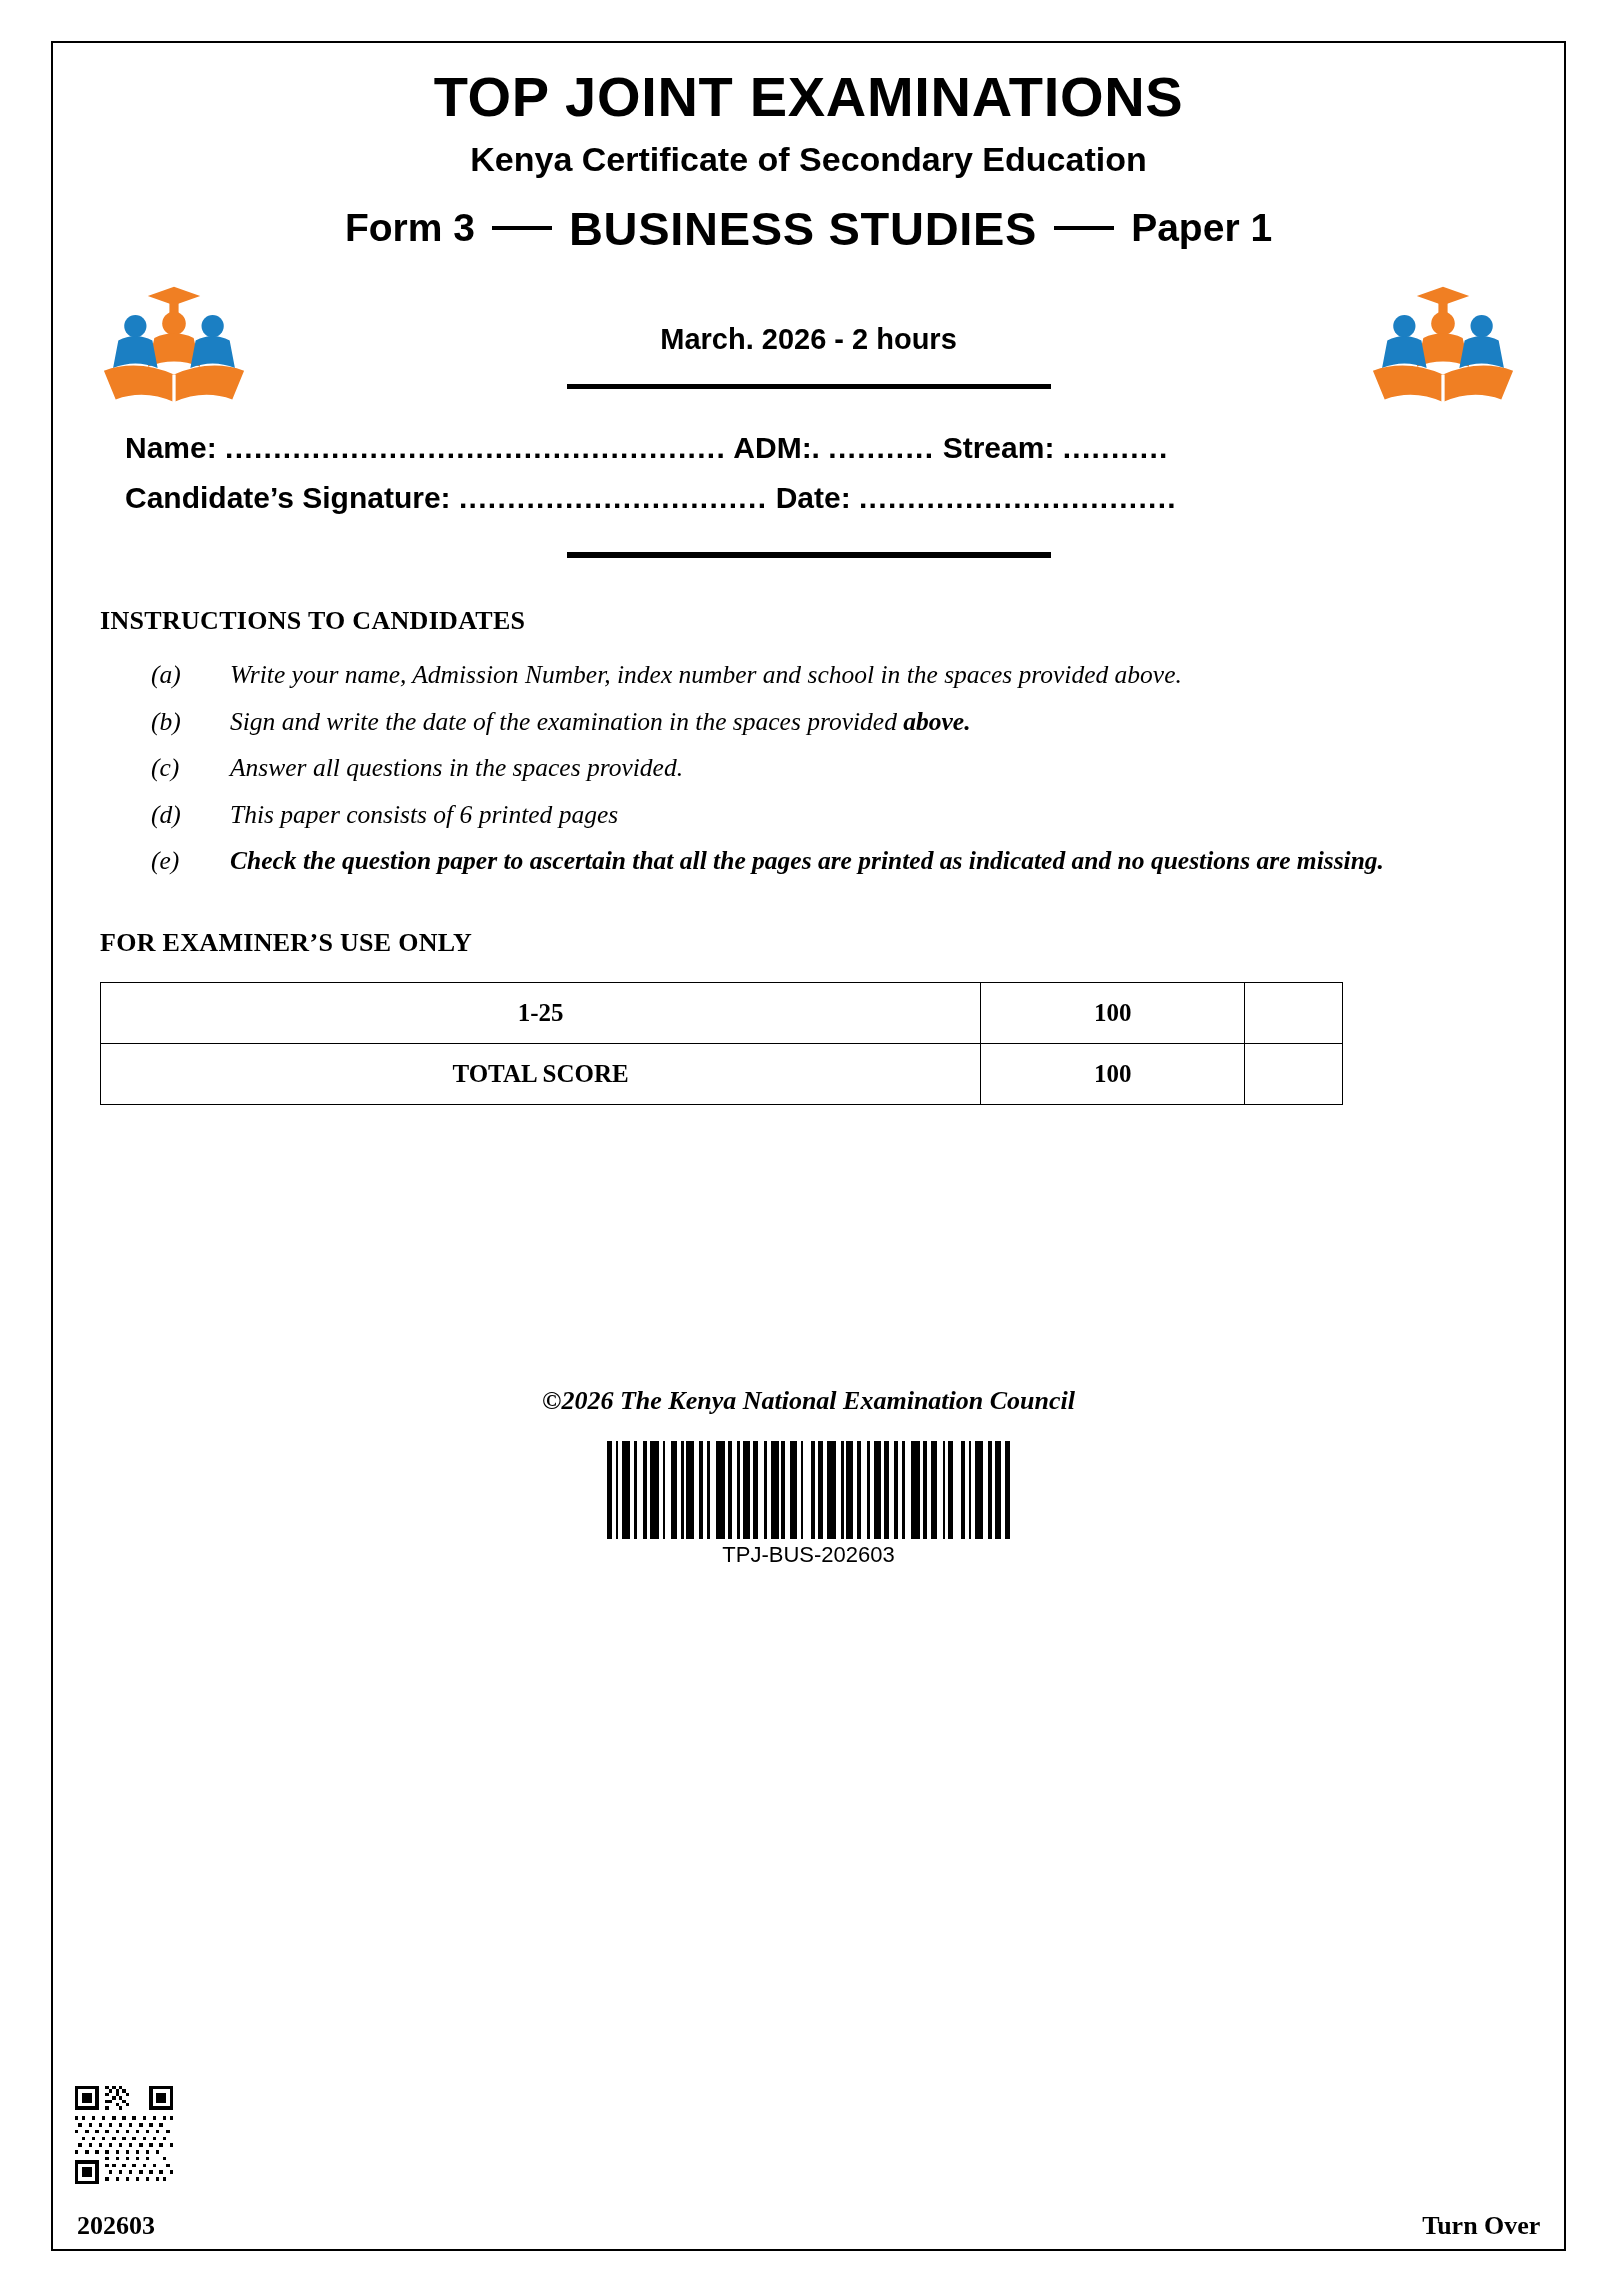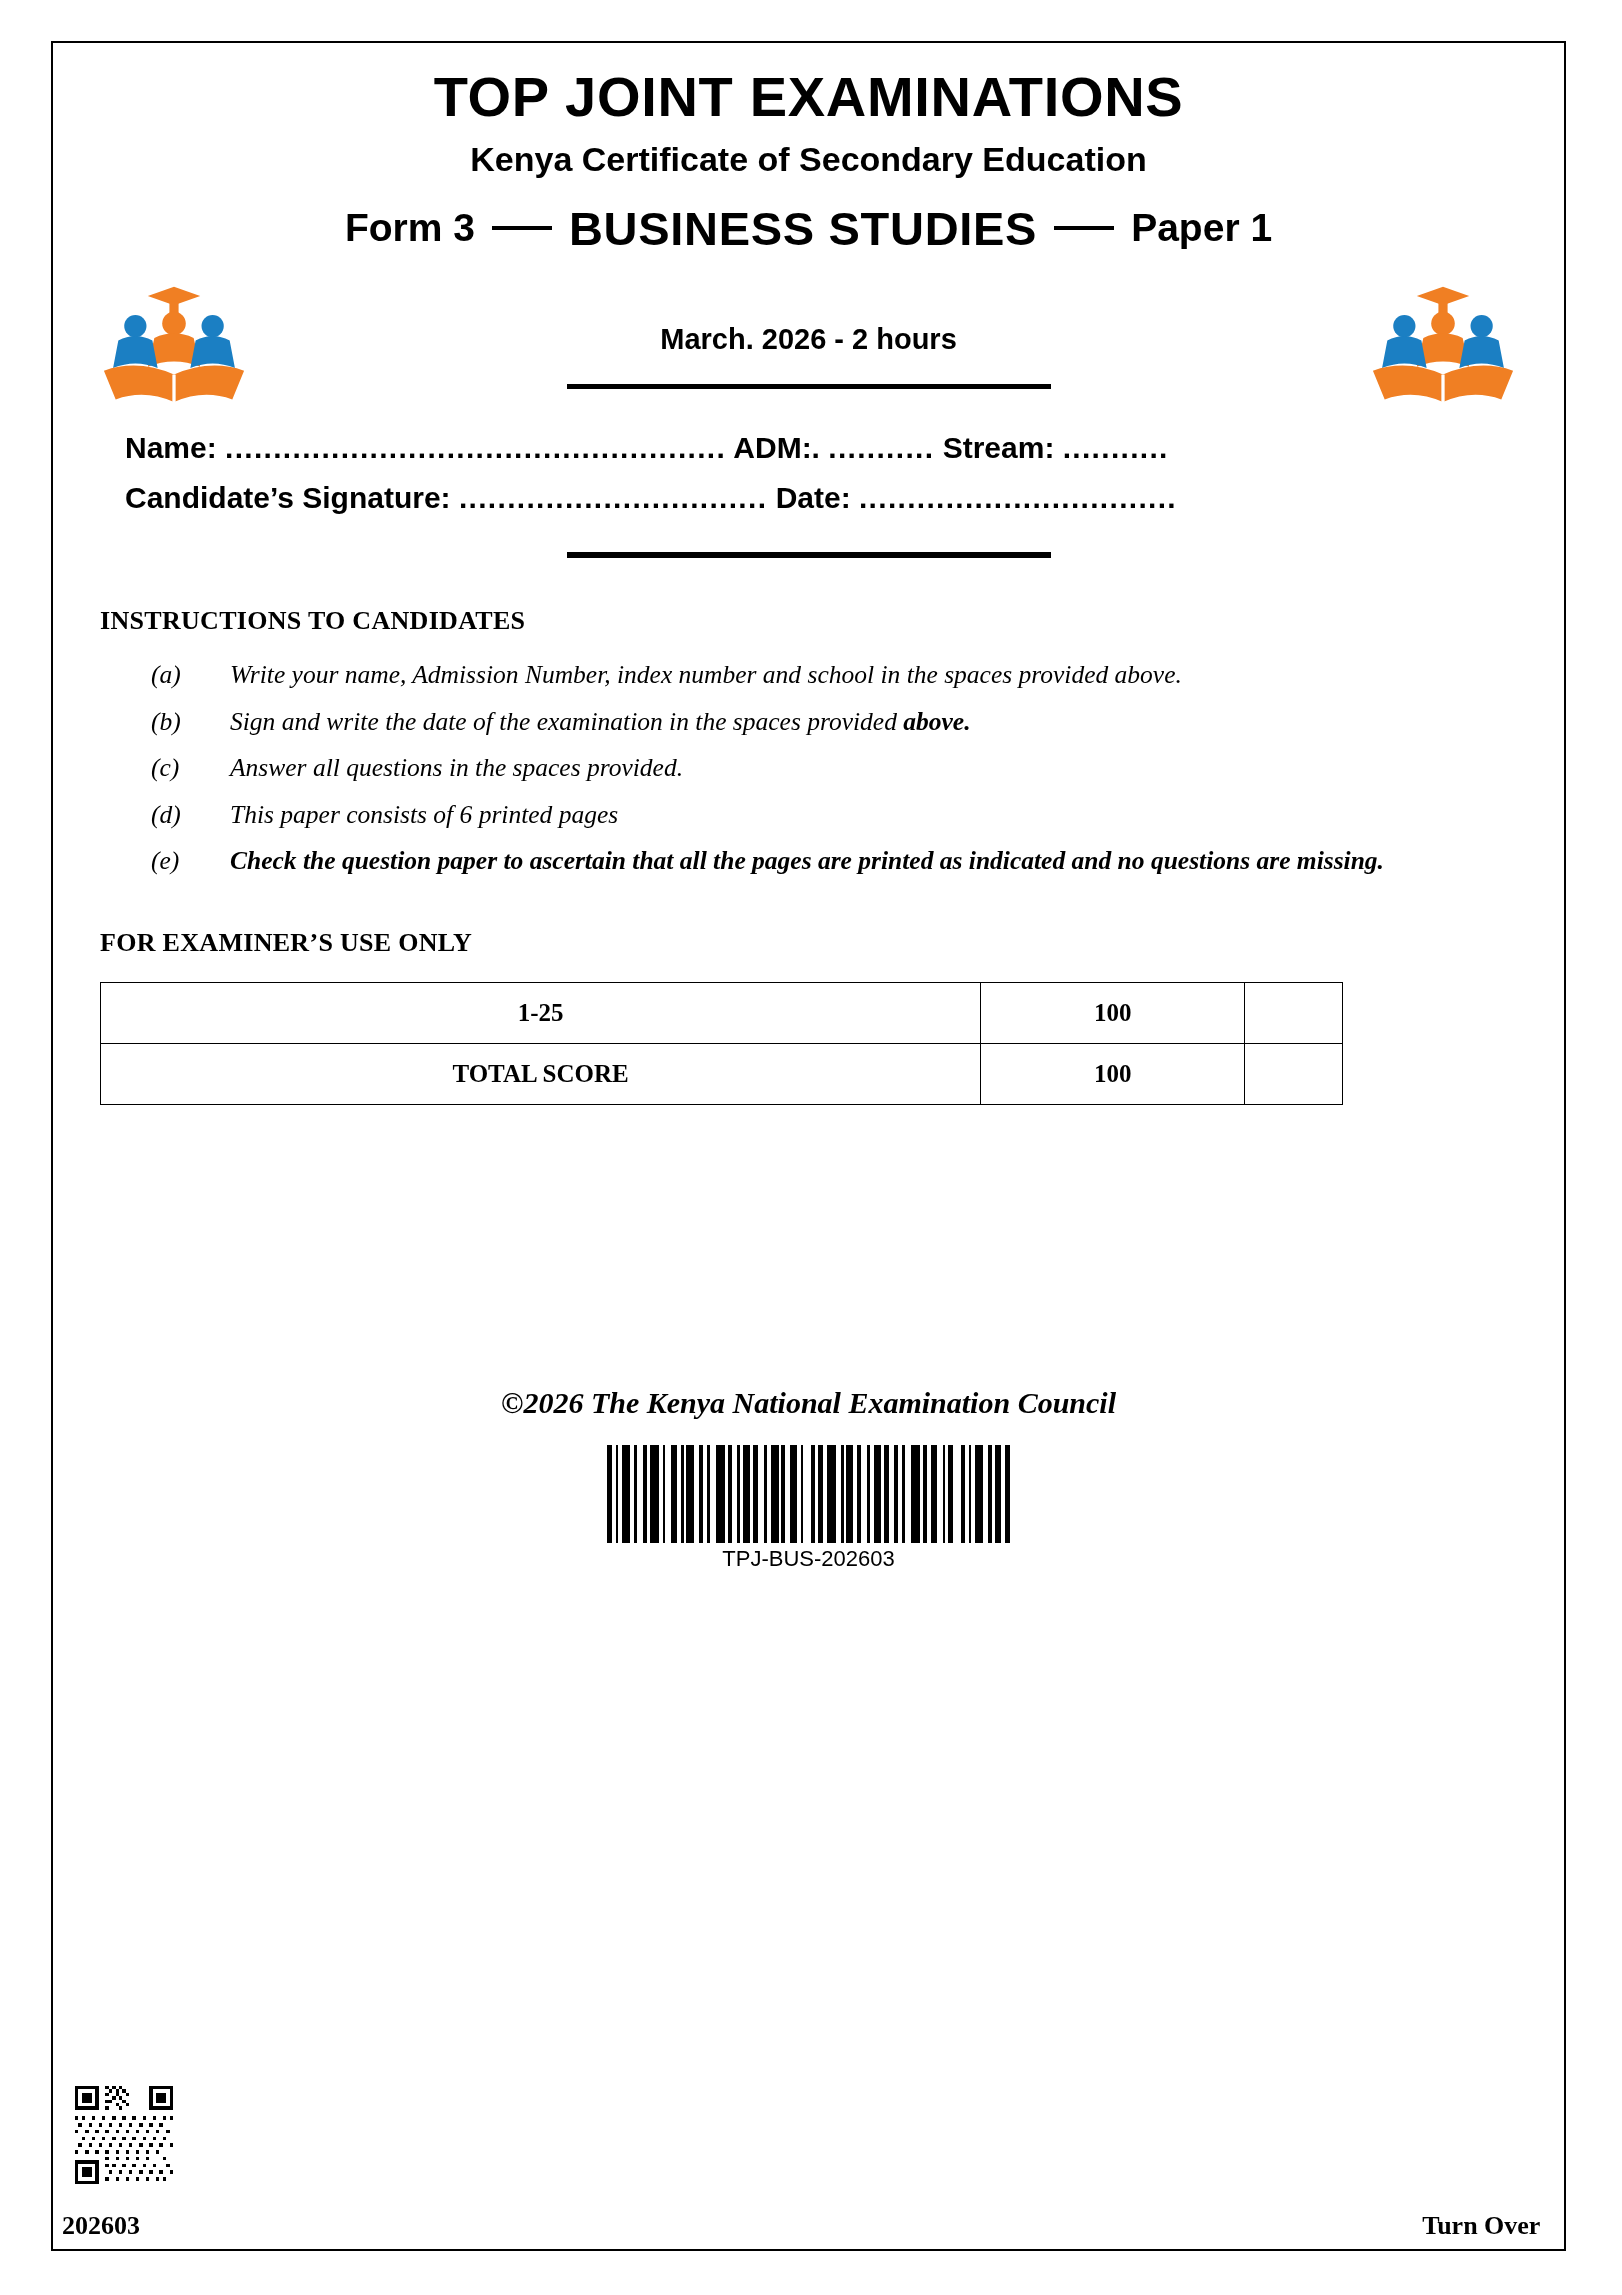--- a/index.html
+++ b/index.html
@@ -185,21 +185,21 @@
   .col2 { width: 432px; }
   .col3 { width: 445px; }
   .tall { height: 71px; }
 
   
   .copyright {
     margin-top: 281px;
     text-align: center;
     font-style: italic;
     font-weight: bold;
-    font-size: 30px;
+    font-size: 26px;
   }
   .barcode-wrap {
     margin-top: 15.7px;
     text-align: center;
   }
   .barcode {
     display: inline-block;
     height: 98px;
     line-height: 0;
     font-size: 0;
@@ -218,21 +218,21 @@
   }
   .qr {
     position: absolute;
     left: 22px;
     bottom: 86px;
     width: 98px;
     height: 98px;
   }
   .footer-row {
     position: absolute;
-    left: 9px;
+    left: 24px;
     right: 23.6px;
     bottom: 29px;
     display: flex;
     justify-content: space-between;
     font-weight: bold;
     font-size: 26px;
   }
 </style>
 </head>
 <body>

